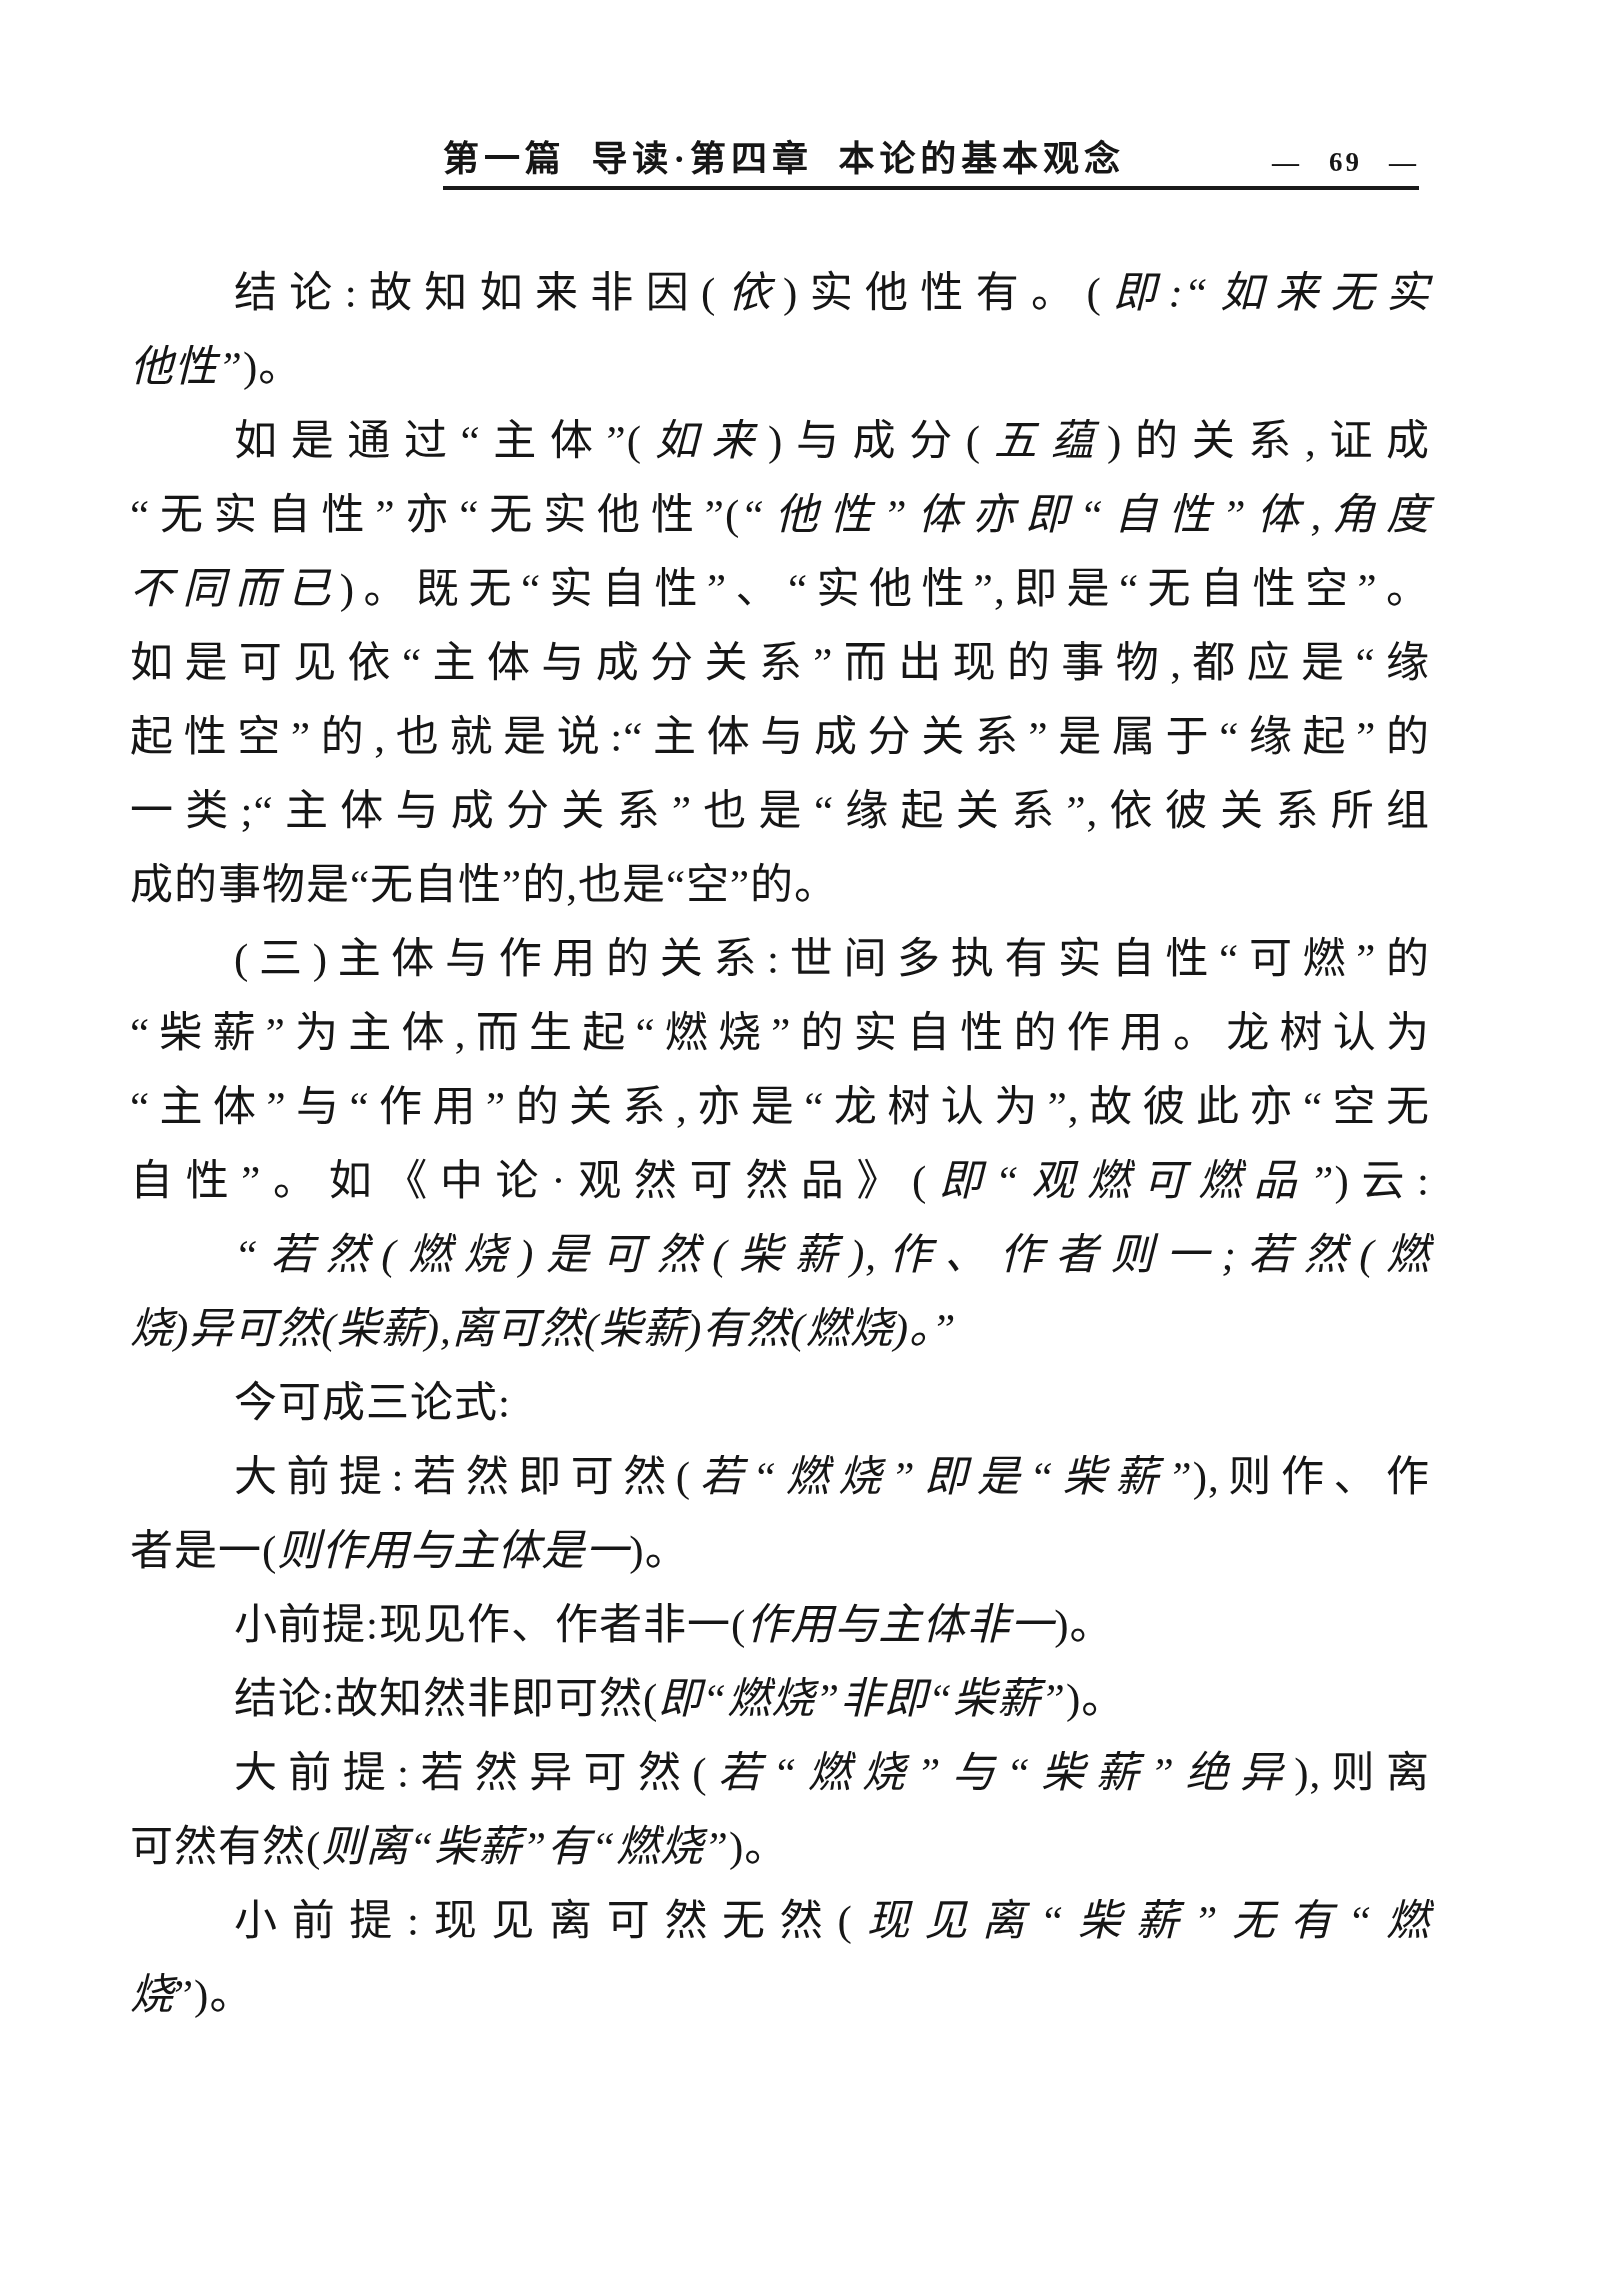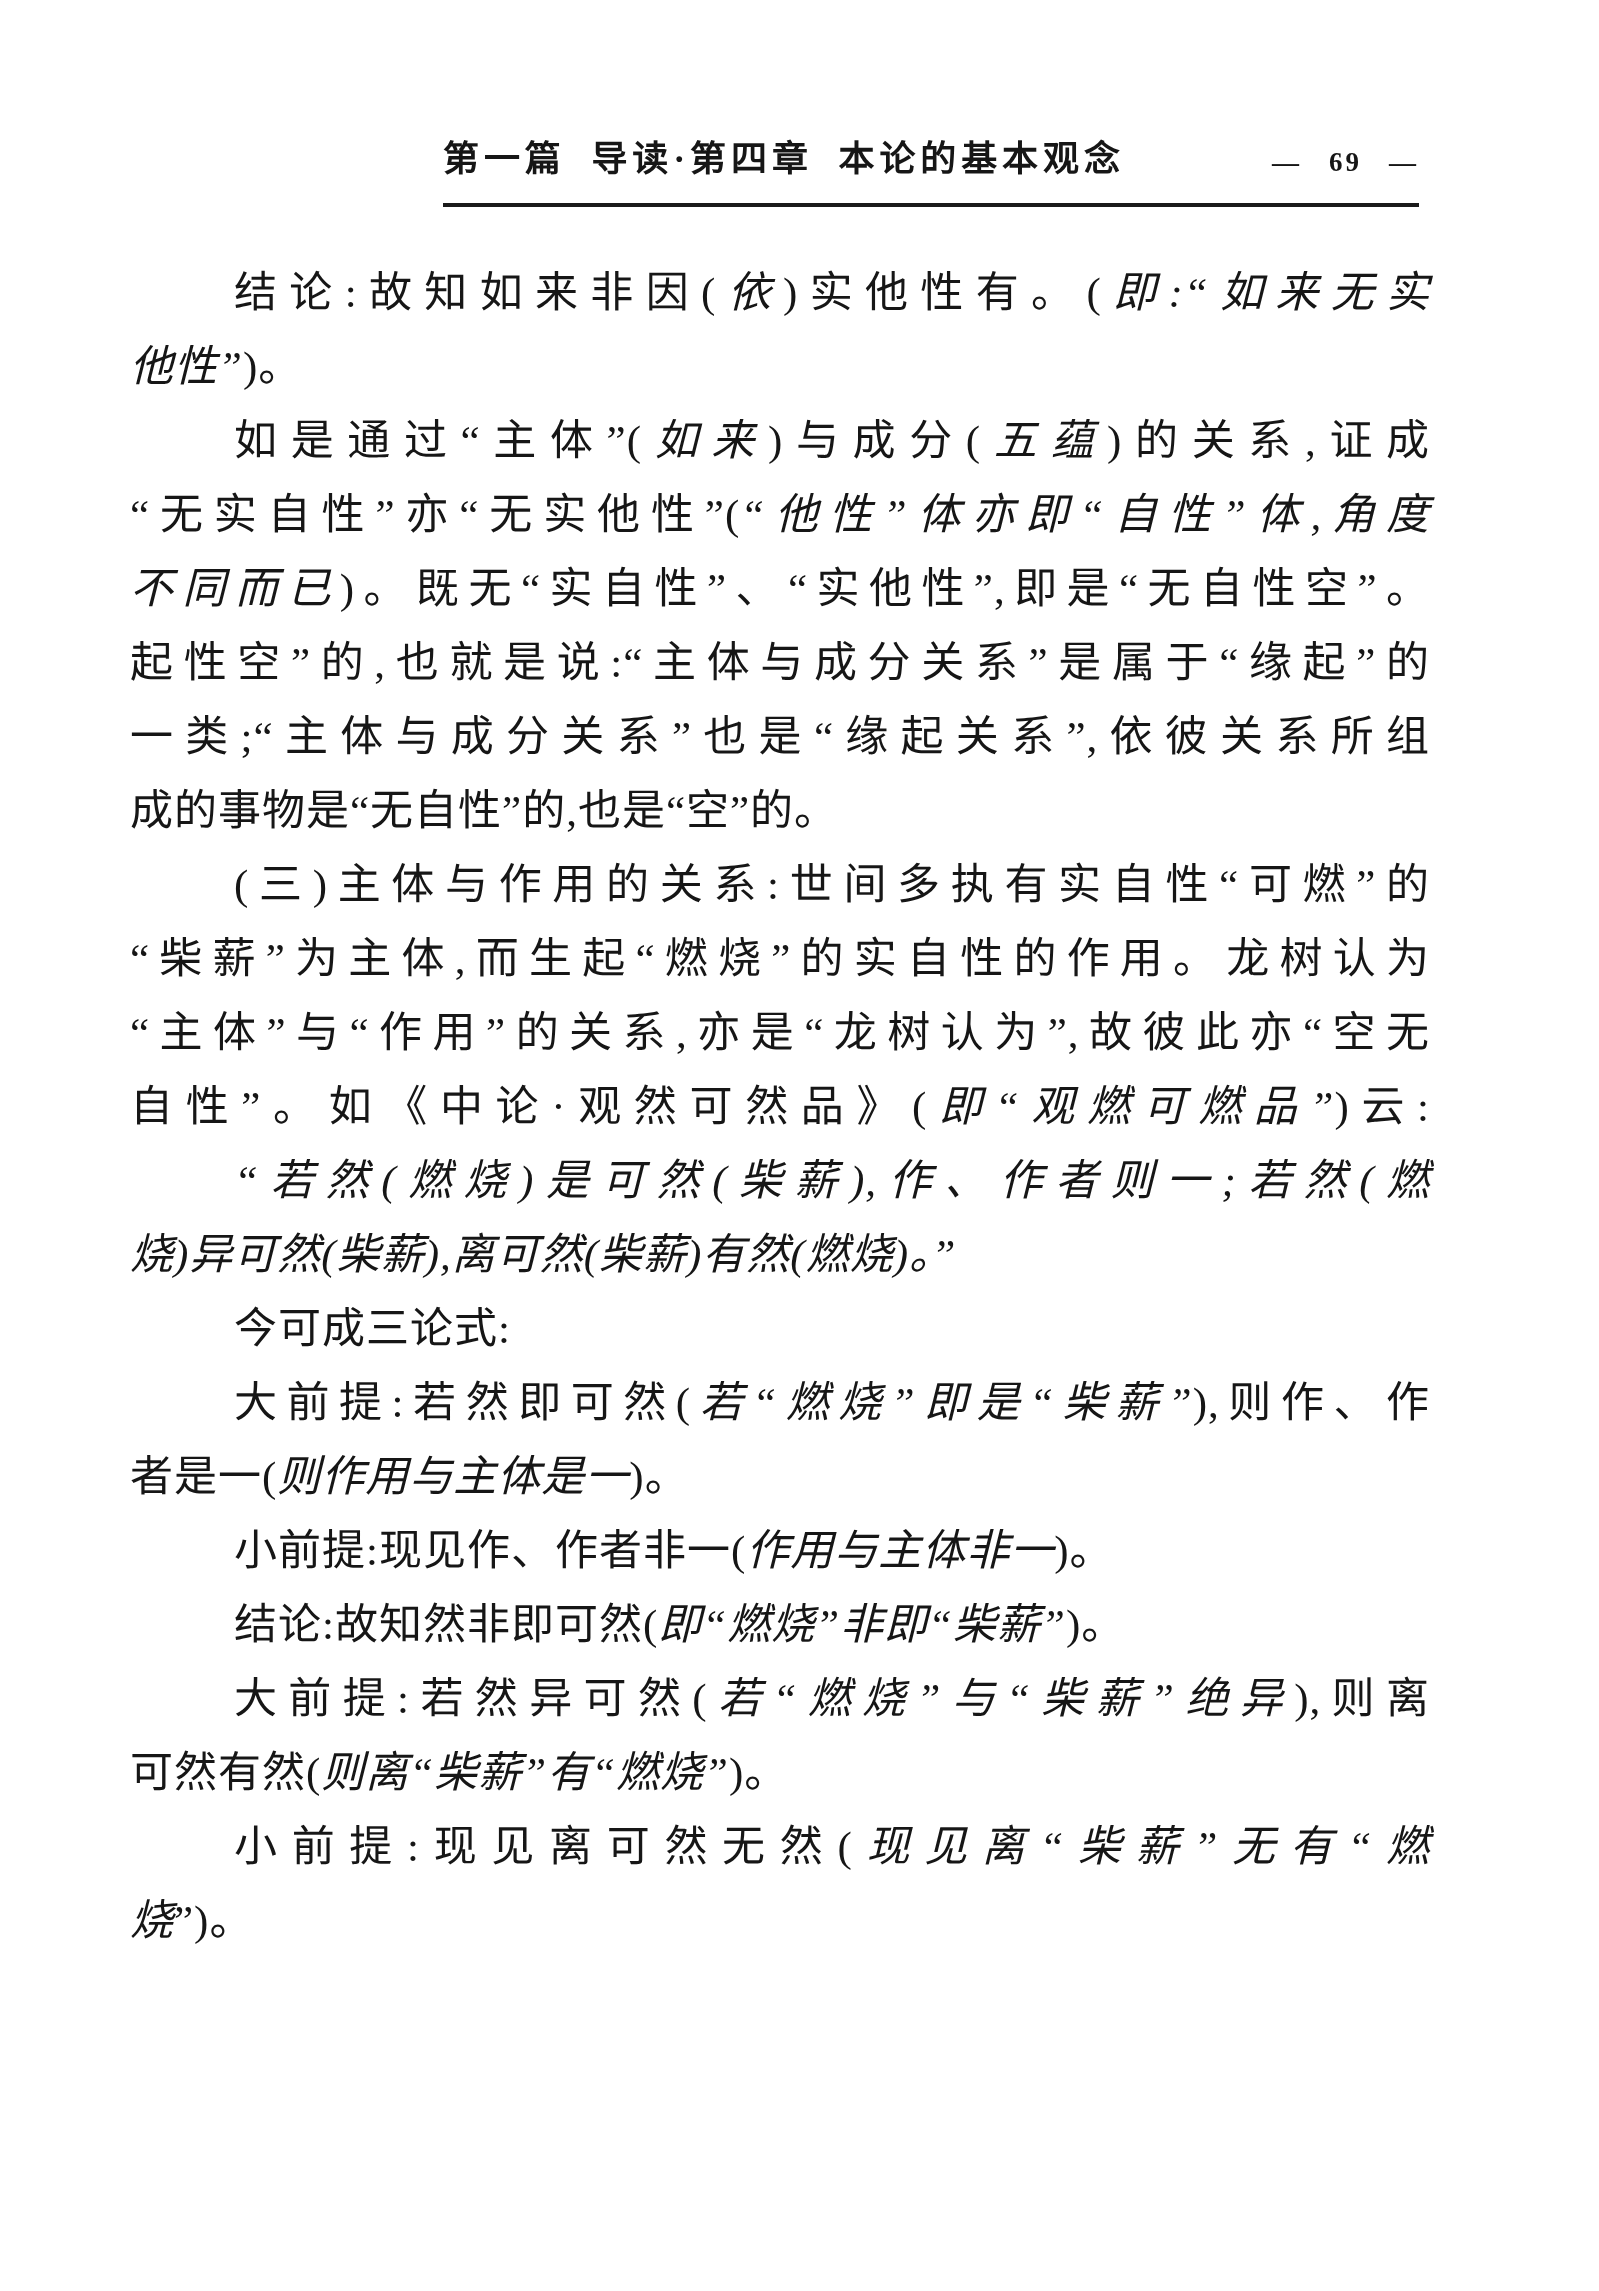--- a/index.html
+++ b/index.html
@@ -19,21 +19,21 @@
   
   .running-header {
     position: absolute;
     left: 443px;
     top: 139px;
     width: 976px;
     display: flex;
     justify-content: space-between;
     align-items: baseline;
     border-bottom: 4.9px solid #1a1a1a;
-    padding-bottom: 20px;
+    padding-bottom: 3px;
   }
   .header-title {
     font-size: 36px;
     line-height: 41px;
     letter-spacing: 4.9px;
     word-spacing: 11.8px;
     font-weight: 600;
     white-space: nowrap;
   }
   .page-indicator {
@@ -79,20 +79,21 @@
     <span class="header-title">第一篇 导读·第四章 本论的基本观念</span>
     <span class="page-indicator">— 69 —</span>
   </div>
 
   <div class="body-text-block">
       <div class="line indent full"><span class="song">结论:故知如来非因(</span><span class="kai">依</span><span class="song">)实他性有。(</span><span class="kai">即:“如来无实</span></div>
       <div class="line"><span class="kai">他性”</span><span class="song">)。</span></div>
       <div class="line indent full"><span class="song">如是通过“主体”(</span><span class="kai">如来</span><span class="song">)与成分(</span><span class="kai">五蕴</span><span class="song">)的关系,证成</span></div>
       <div class="line full"><span class="song">“无实自性”亦“无实他性”(</span><span class="kai">“他性”体亦即“自性”体,角度</span></div>
       <div class="line full"><span class="kai">不同而已</span><span class="song">)。既无“实自性”、“实他性”,即是“无自性空”。</span></div>
+      <div class="line full"><span class="song">如是可见依“主体与成分关系”而出现的事物,都应是“缘</span></div>
       <div class="line full"><span class="song">起性空”的,也就是说:“主体与成分关系”是属于“缘起”的</span></div>
       <div class="line full"><span class="song">一类;“主体与成分关系”也是“缘起关系”,依彼关系所组</span></div>
       <div class="line"><span class="song">成的事物是“无自性”的,也是“空”的。</span></div>
       <div class="line indent full"><span class="song">(三)主体与作用的关系:世间多执有实自性“可燃”的</span></div>
       <div class="line full"><span class="song">“柴薪”为主体,而生起“燃烧”的实自性的作用。龙树认为</span></div>
       <div class="line full"><span class="song">“主体”与“作用”的关系,亦是“龙树认为”,故彼此亦“空无</span></div>
       <div class="line full"><span class="song">自性”。如《中论·观然可然品》(</span><span class="kai">即“观燃可燃品”</span><span class="song">)云:</span></div>
       <div class="line indent full"><span class="kai">“若然(燃烧)是可然(柴薪),作、作者则一;若然(燃</span></div>
       <div class="line"><span class="kai">烧)异可然(柴薪),离可然(柴薪)有然(燃烧)。”</span></div>
       <div class="line indent"><span class="song">今可成三论式:</span></div>

